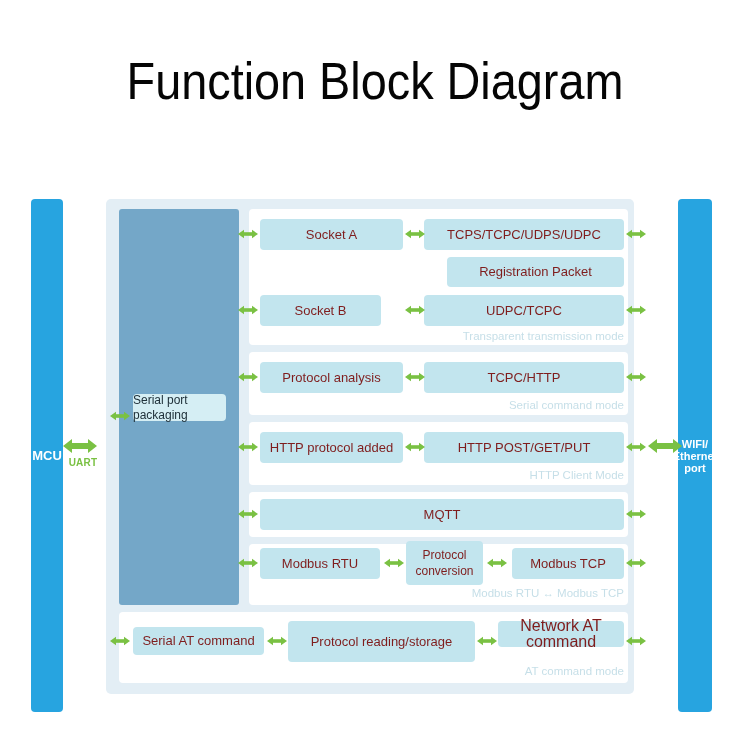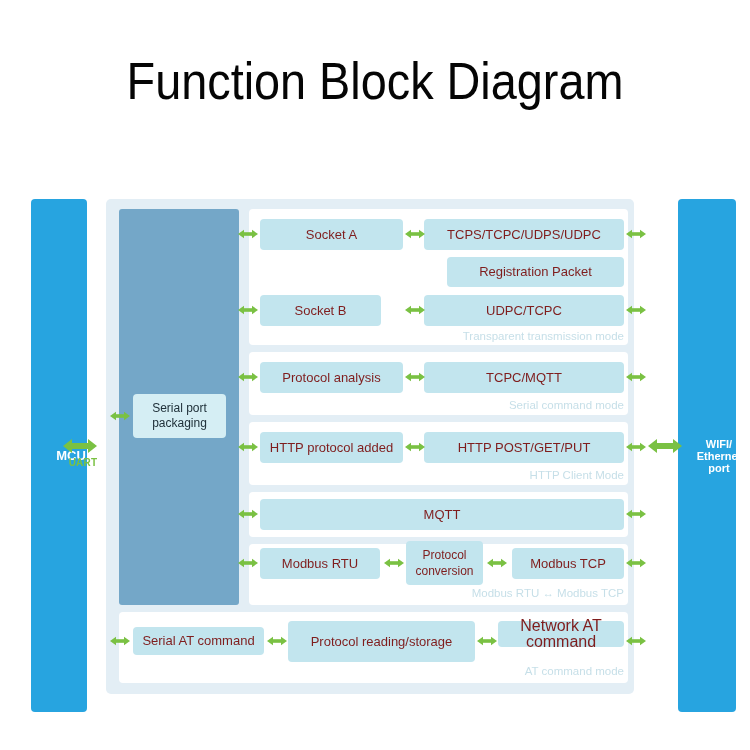--- a/index.html
+++ b/index.html
@@ -29,21 +29,20 @@
   .sidebar{
     position:absolute;
     background:#27a4e0;
     border-radius:4px;
     color:#ffffff;
     font-weight:bold;
     display:flex;
     align-items:center;
     justify-content:center;
     text-align:center;
-    padding-left:24px;
   }
   #mcu-bar{ left:31px; top:199px; width:32px; height:513px; font-size:13px;}
   #net-bar{ left:678px; top:199px; width:34px; height:513px; font-size:11px; line-height:12px;}
   #net-bar .lbl{ padding:0 1px; }
 
   
   .big-arrow{
     position:absolute;
     width:34px;height:20px;
   }
@@ -71,25 +70,24 @@
   .column{
     position:absolute;
     left:119px; top:209px;
     width:120px; height:396px;
     background:#74a7c8;
     border-radius:3px;
   }
   .sp-box{
     position:absolute;
     left:133px; top:394px;
-    width:93px; height:44px;
+    width:93px; height:27px;
     background:#d5eef4;
     border-radius:4px;
     display:flex;align-items:center;justify-content:center;
-    text-align:center;
     font-size:12px;
     line-height:15px;
     color:#20313a;
   }
 
   
   .card{
     position:absolute;
     background:#ffffff;
     border-radius:4px;
@@ -198,21 +196,21 @@
 <div class="card" id="card-modbus"></div>
 <div class="card" id="card-at"></div>
 
 <div class="bbox" id="b-socket-a">Socket A</div>
 <div class="bbox" id="b-tcps">TCPS/TCPC/UDPS/UDPC</div>
 <div class="bbox" id="b-reg">Registration Packet</div>
 <div class="bbox" id="b-socket-b">Socket B</div>
 <div class="bbox" id="b-udpc">UDPC/TCPC</div>
 
 <div class="bbox" id="b-proto">Protocol analysis</div>
-<div class="bbox" id="b-tcpc">TCPC/MQTT</div>
+<div class="bbox" id="b-tcpc">TCPC/HTTP</div>
 
 <div class="bbox" id="b-httpadd">HTTP protocol added</div>
 <div class="bbox" id="b-httpverb">HTTP POST/GET/PUT</div>
 
 <div class="bbox" id="b-mqtt">MQTT</div>
 
 <div class="bbox" id="b-mrtu">Modbus RTU</div>
 <div class="bbox" id="b-pconv">Protocol conversion</div>
 <div class="bbox" id="b-mtcp">Modbus TCP</div>
 

